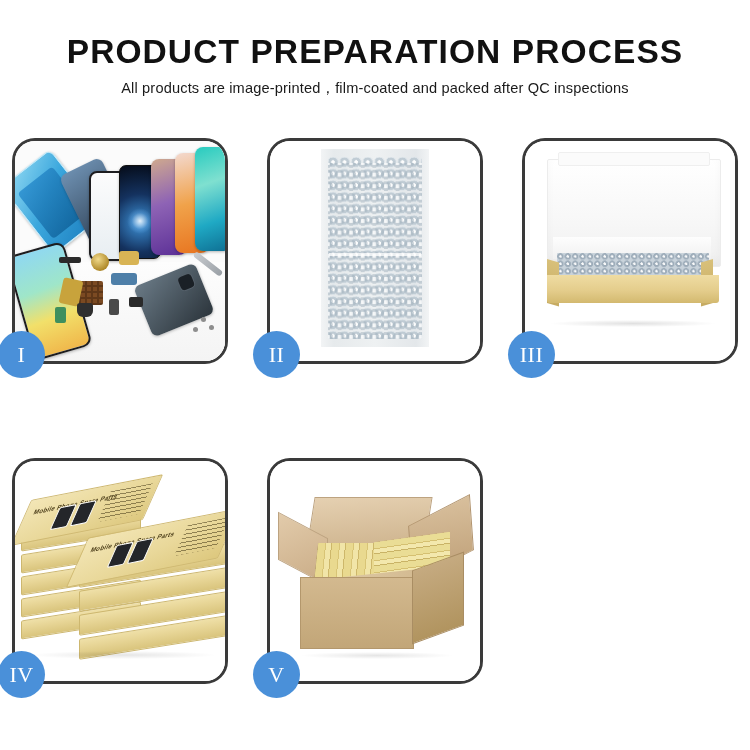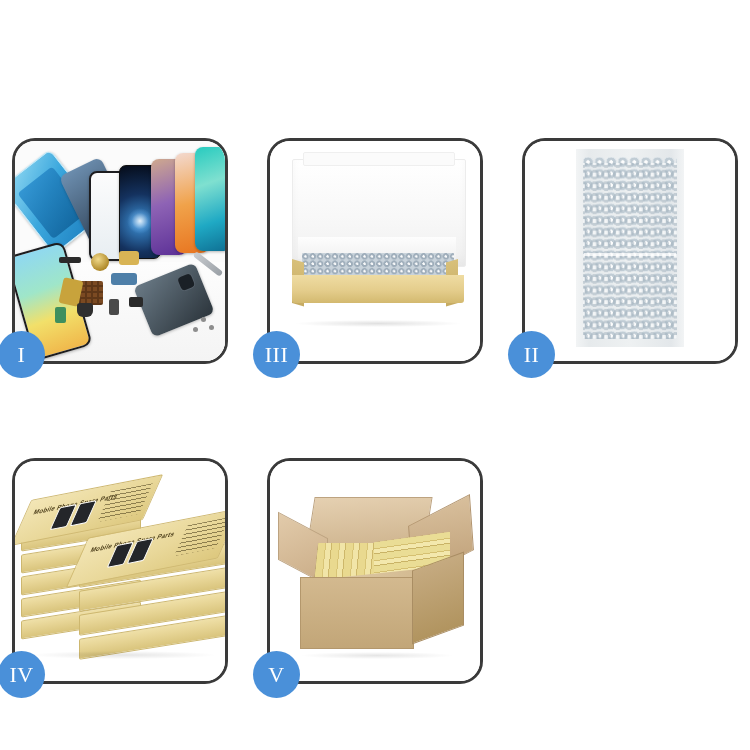--- a/index.html
+++ b/index.html
@@ -460,20 +460,24 @@
   .p6 .shadow4 {
     position: absolute; left: 34px; bottom: 26px; width: 150px; height: 7px;
     background: radial-gradient(ellipse at center, rgba(0,0,0,.10), transparent 72%);
   }
 </style>
 </head>
 <body>
 
 <div class="page">
 
+  <div class="header">
+    <div class="title">PRODUCT PREPARATION PROCESS</div>
+    <div class="subtitle">All products are image-printed，film-coated and packed after QC inspections</div>
+  </div>
 
   <div class="grid">
 
     <div class="panel">
       <div class="panel-inner p1">
         <div class="floor"></div>
         <div class="scr a"></div>
         <div class="scr b"></div>
         <div class="scr c"></div>
         <div class="scr d"></div>
@@ -494,40 +498,40 @@
         <div class="part cam"></div>
         <div class="part screw1"></div>
         <div class="part screw2"></div>
         <div class="part screw3"></div>
         <div class="part tool"></div>
       </div>
       <div class="badge">I</div>
     </div>
 
     <div class="panel">
+      <div class="panel-inner p2">
+        <div class="sheet"></div>
+        <div class="bubbles"></div>
+        <div class="bubbles2"></div>
+        <div class="seam"></div>
+      </div>
+      <div class="badge">II</div>
+    </div>
+
+    <div class="panel">
       <div class="panel-inner p3">
         <div class="lid"></div>
         <div class="foam"></div>
         <div class="wrap"></div>
         <div class="left-wall"></div>
         <div class="right-wall"></div>
         <div class="front"></div>
         <div class="shadow"></div>
       </div>
       <div class="badge">III</div>
-    </div>
-
-    <div class="panel">
-      <div class="panel-inner p2">
-        <div class="sheet"></div>
-        <div class="bubbles"></div>
-        <div class="bubbles2"></div>
-        <div class="seam"></div>
-      </div>
-      <div class="badge">II</div>
     </div>
 
     <div class="panel">
       <div class="panel-inner p4">
         <div class="stack">
           <div class="kbox l5"></div>
           <div class="kbox l4"></div>
           <div class="kbox l3"></div>
           <div class="kbox l2"></div>
           <div class="kbox l1"></div>

